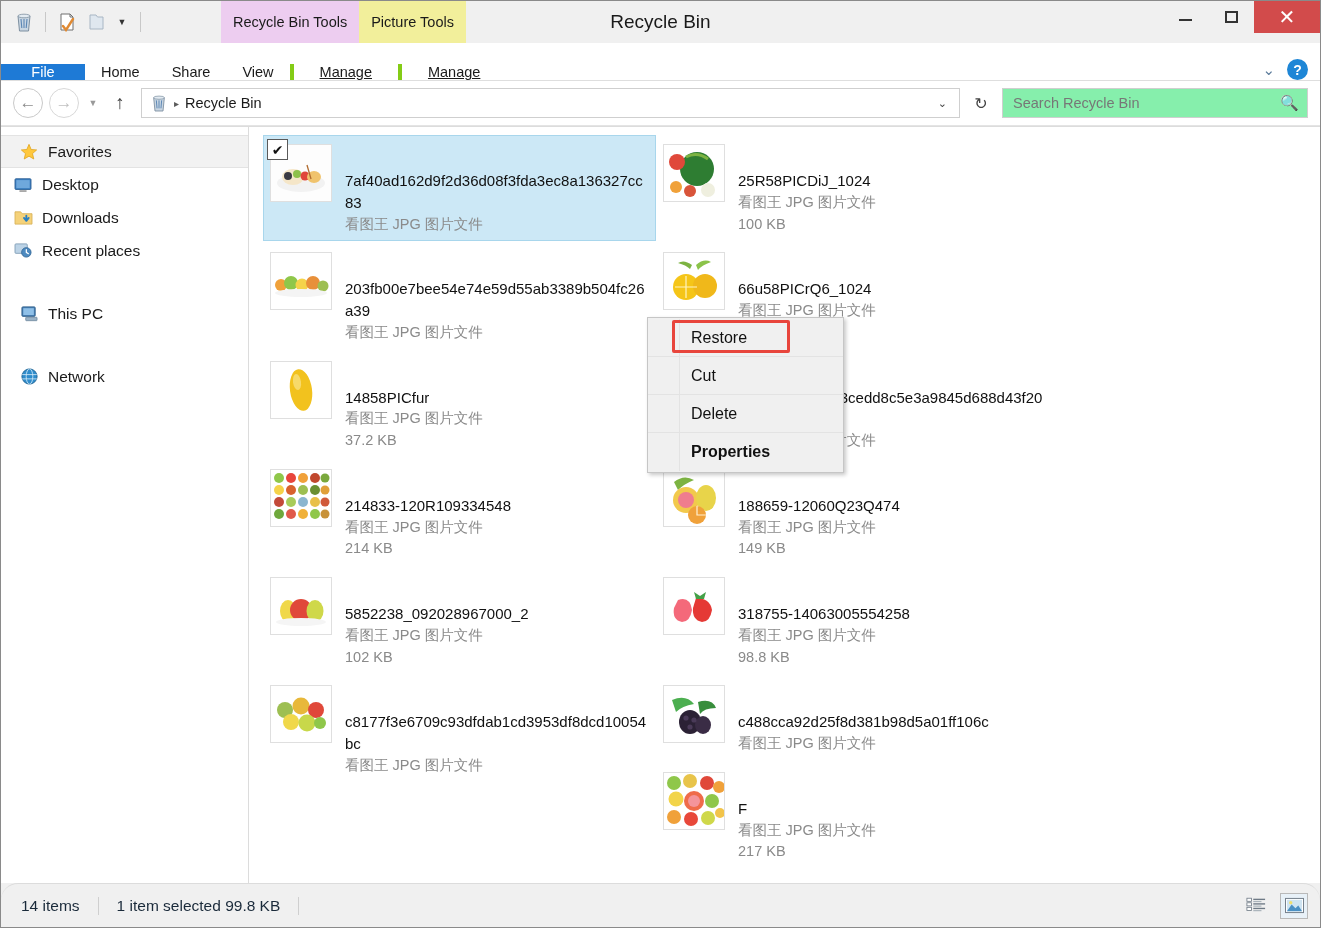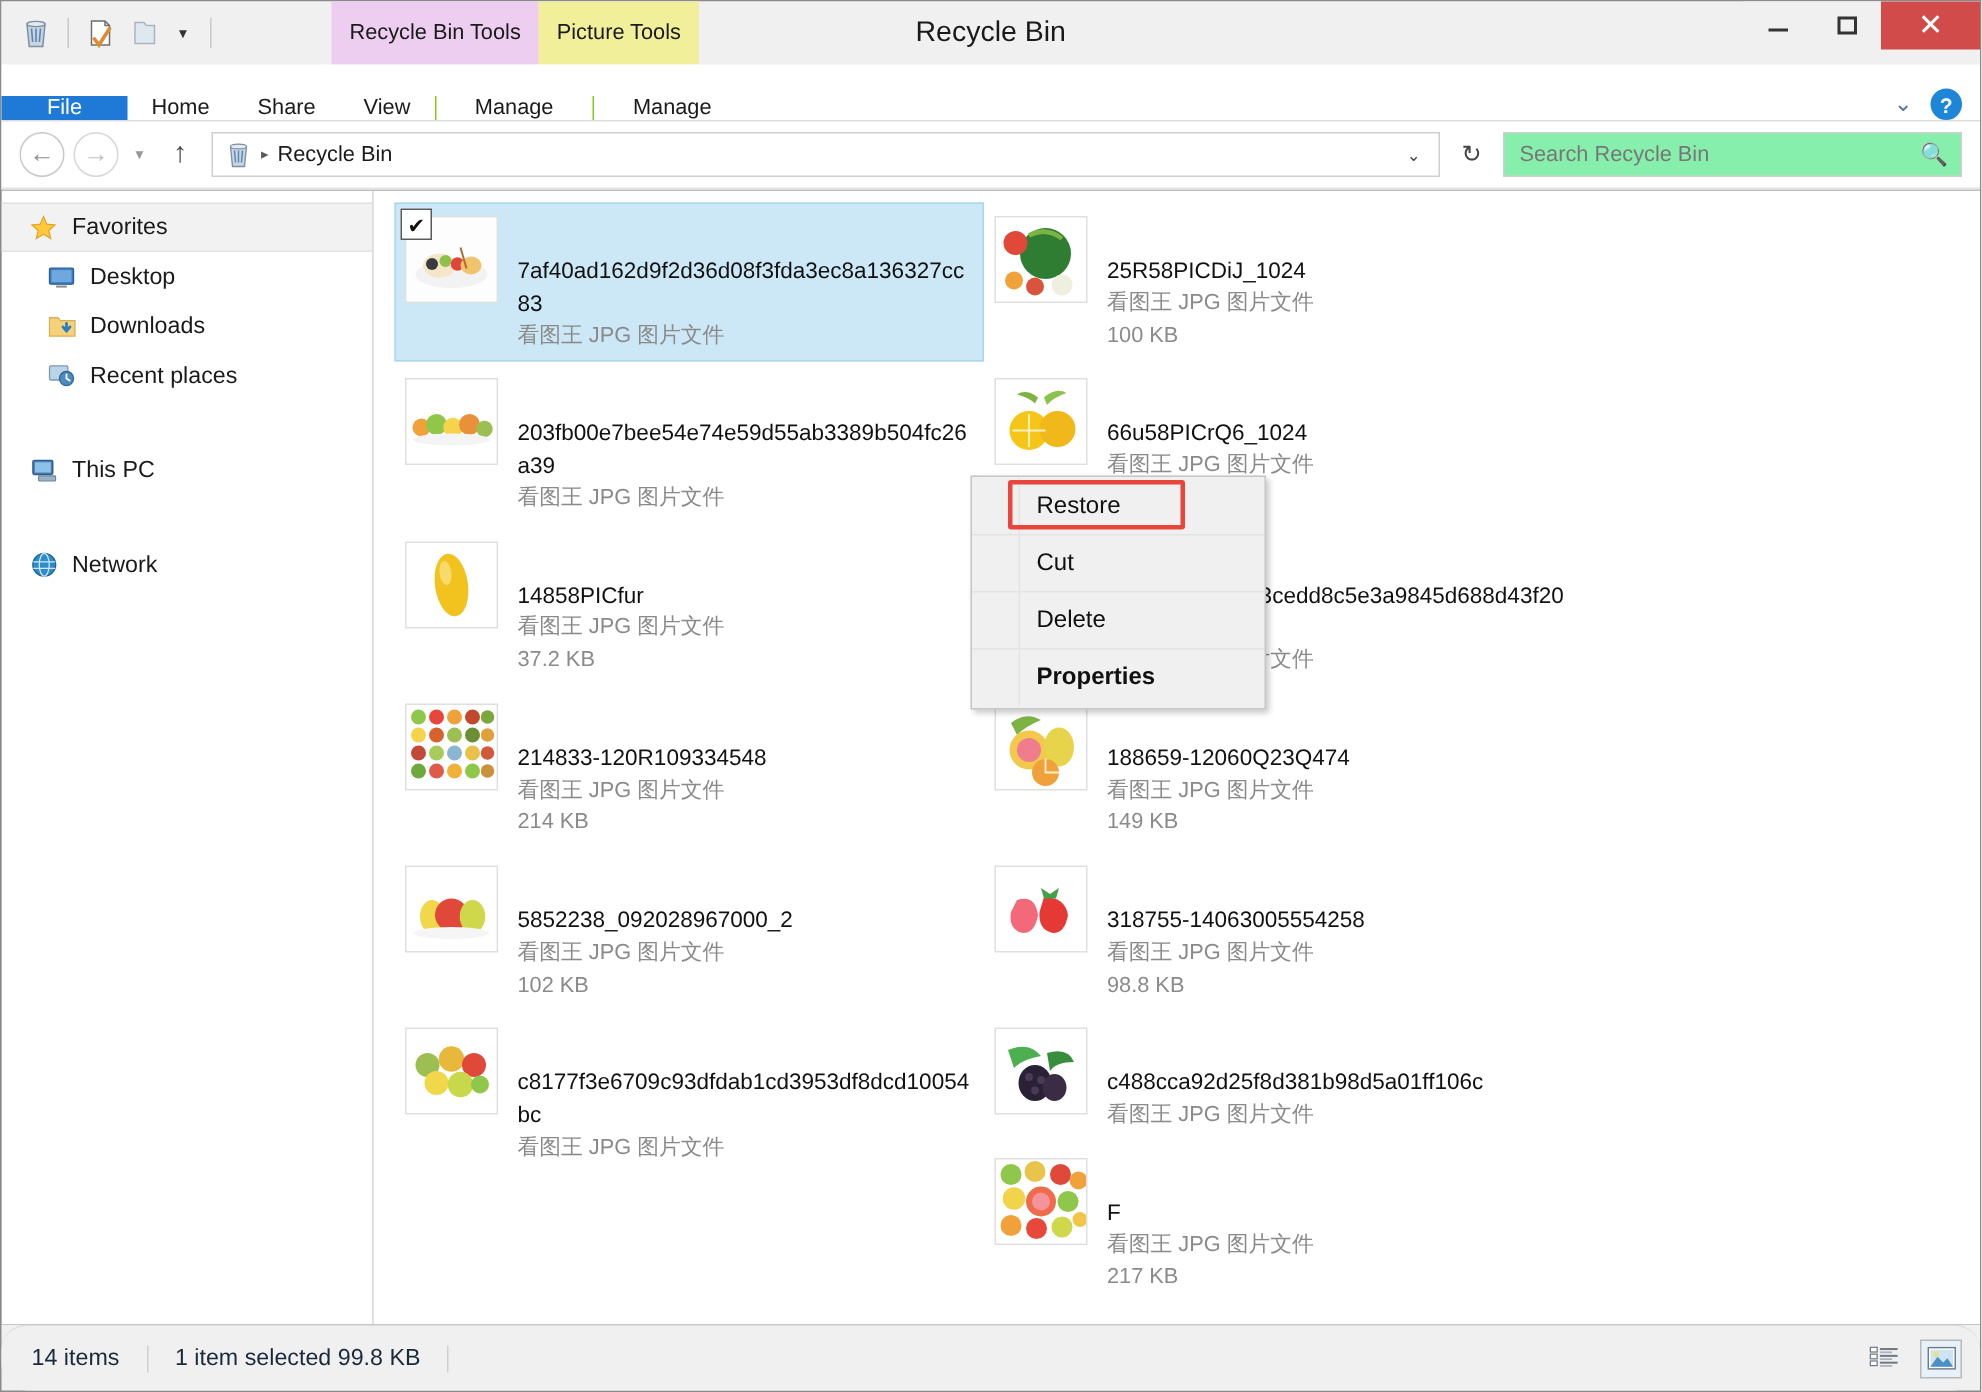--- a/index.html
+++ b/index.html
@@ -95,22 +95,23 @@
     display: flex; align-items: center; justify-content: center;
     font-size: 14.5px; color: #1a1a1a;
     padding: 0 16px;
     min-width: 44px;
   }
   .tab.file {
     background: #1e7ad6; color: #fff;
     width: 84px; padding: 0;
   }
   .tab.grp {
-    border-left: 1px solid #84cc16;
+    border-left: 4px solid #84cc16;
     padding: 0 26px;
+    text-decoration: underline;
   }
   .ribbon-right {
     margin-left: auto;
     display: flex; align-items: center; gap: 12px;
     padding-right: 12px;
   }
   .chev-down {
     color: #5a7a9a; font-size: 15px; line-height: 1;
   }
   .help-circ {
@@ -196,21 +197,21 @@
     flex: 0 0 248px;
     background: #ffffff;
     border-right: 1px solid #dcdcdc;
     padding-top: 8px;
   }
   .nav-item {
     height: 33px;
     display: flex; align-items: center;
     gap: 9px;
     font-size: 15.5px; color: #1a1a1a;
-    padding-left: 30px;
+    padding-left: 12px;
   }
   .nav-item.root { padding-left: 18px; }
   .nav-item.hl {
     background: #f2f2f2;
     border-top: 1px solid #e3e3e3;
     border-bottom: 1px solid #e3e3e3;
   }
   .nav-spacer { height: 30px; }
   .nav-ico { width: 20px; height: 20px; display:flex; align-items:center; justify-content:center; }
 

